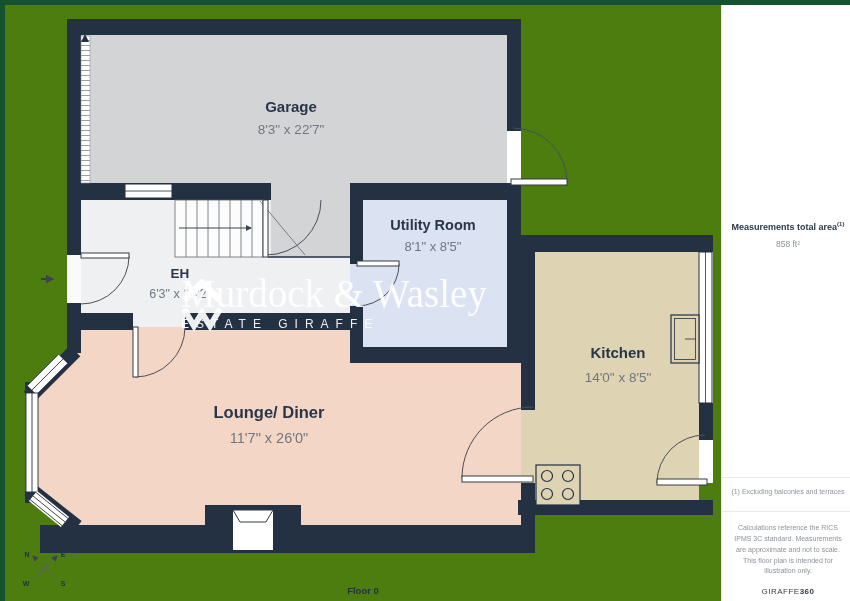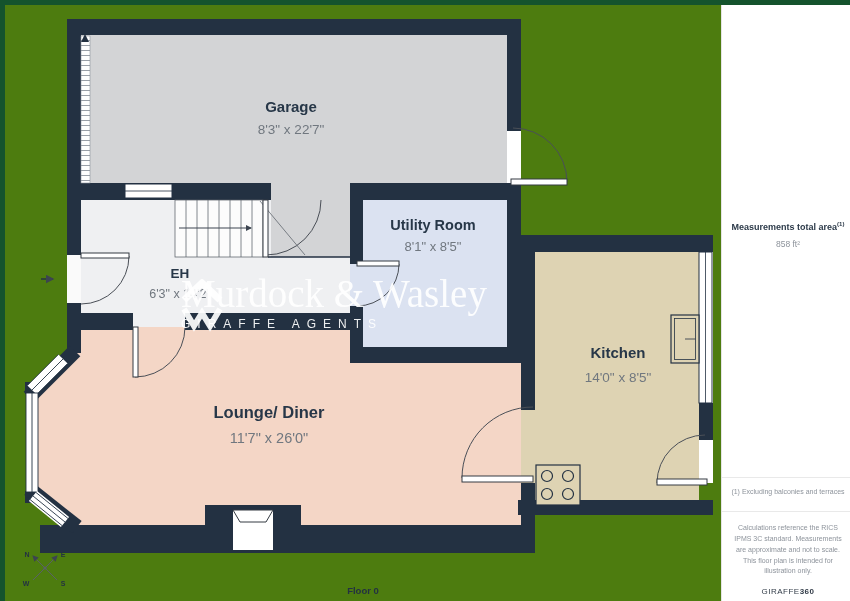--- a/index.html
+++ b/index.html
@@ -234,21 +234,21 @@
       <text class="floor-label" x="358" y="589">Floor 0</text>
     </svg>
 
     <div class="watermark">
       <svg class="wm-logo" width="42" height="54" viewBox="0 0 42 54">
         <path d="M3 21 L21 4 L39 21" fill="none" stroke="rgba(255,255,255,0.92)" stroke-width="7"></path>
         <path d="M3 30 L13 47 L21 34 L29 47 L39 30" fill="none" stroke="rgba(255,255,255,0.92)" stroke-width="6"></path>
       </svg>
       <div class="wm-text">
         <div class="wm-name">Murdock &amp; Wasley</div>
-        <div class="wm-tagline">GIRAFFE AGENTS</div>
+        <div class="wm-tagline">ESTATE GIRAFFE</div>
       </div>
     </div>
   </div>
 
   <aside class="sidebar">
     <div class="area-block">
       <div class="area-label"><span>Measurements total area</span><sup>(1)</sup></div>
       <div class="area-value">858 ft²</div>
     </div>
     <div class="footnote-block">(1) Excluding balconies and terraces</div>

